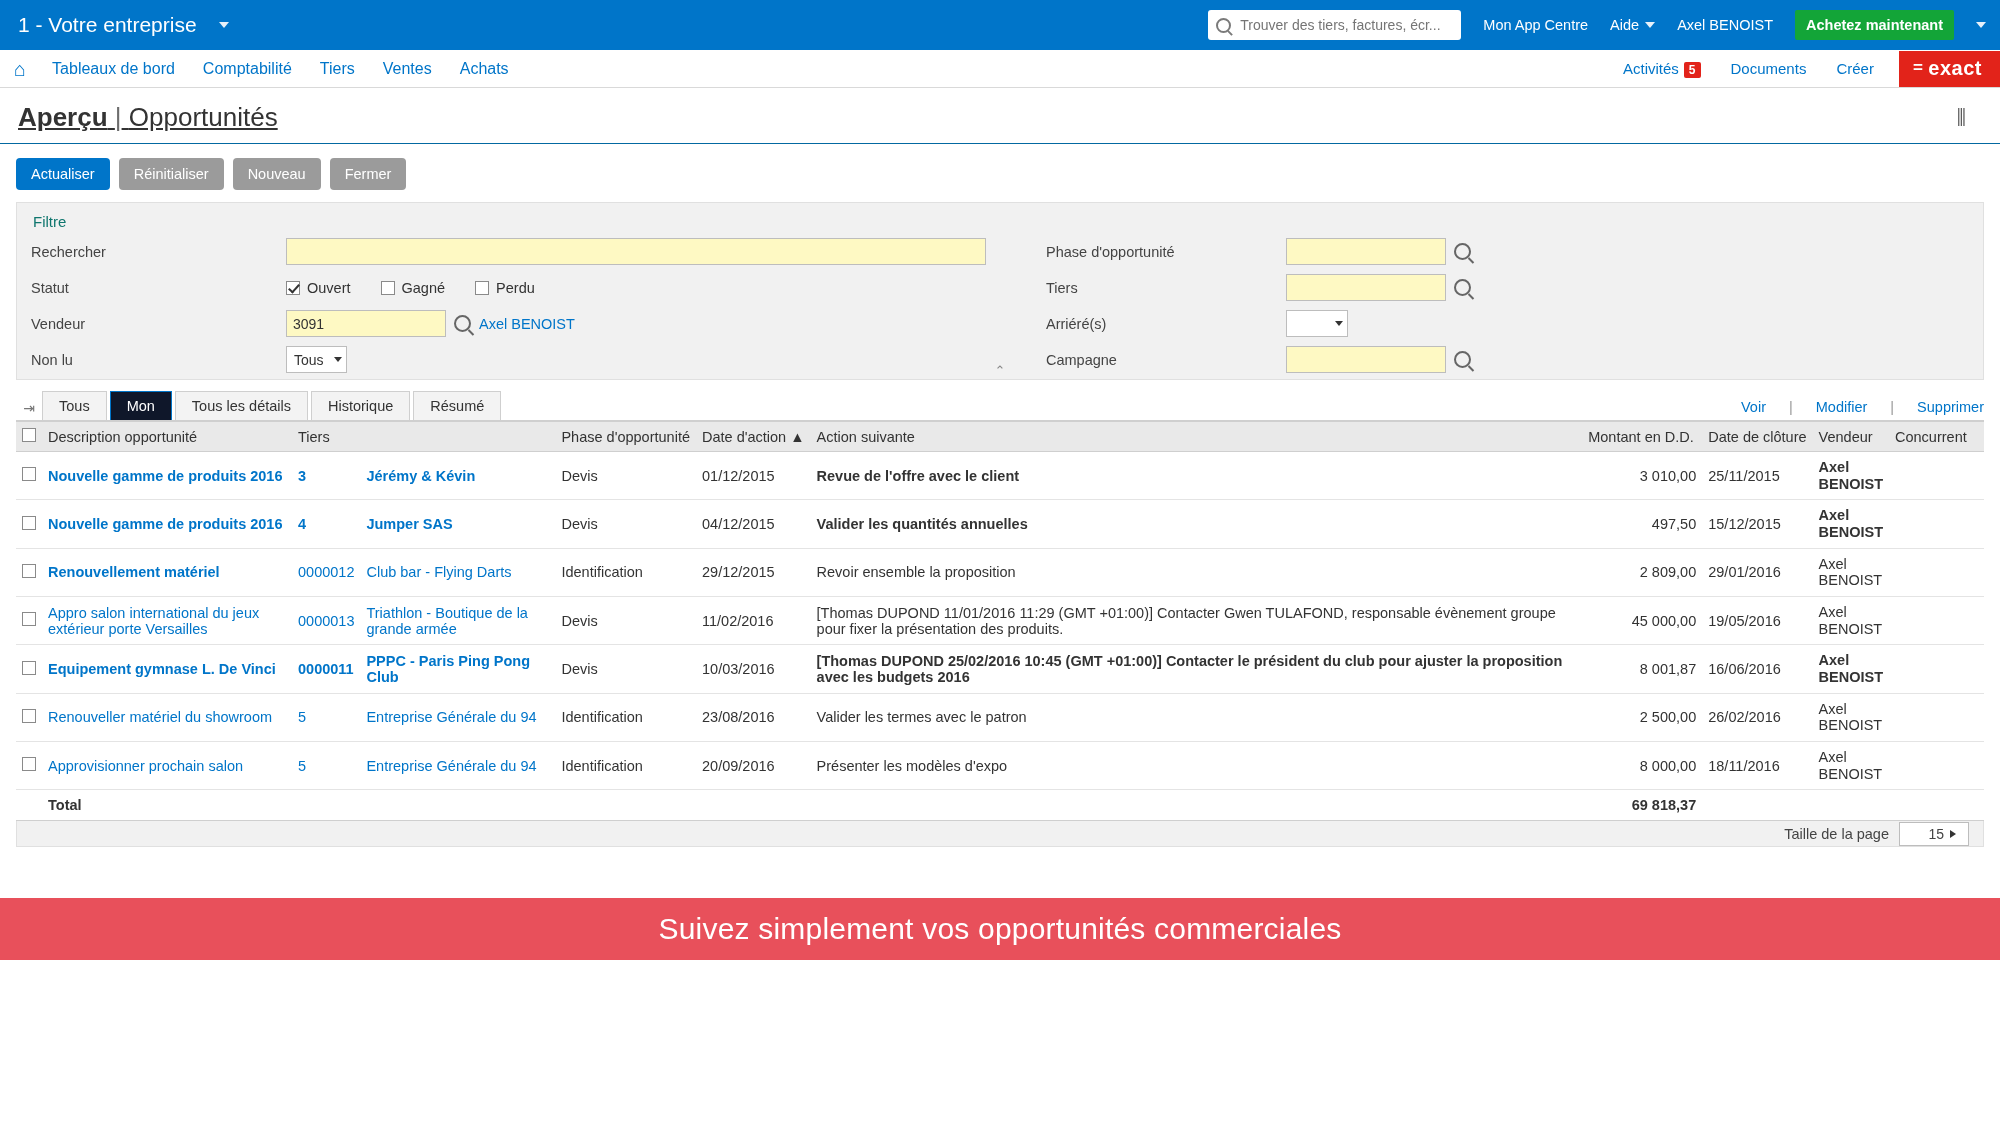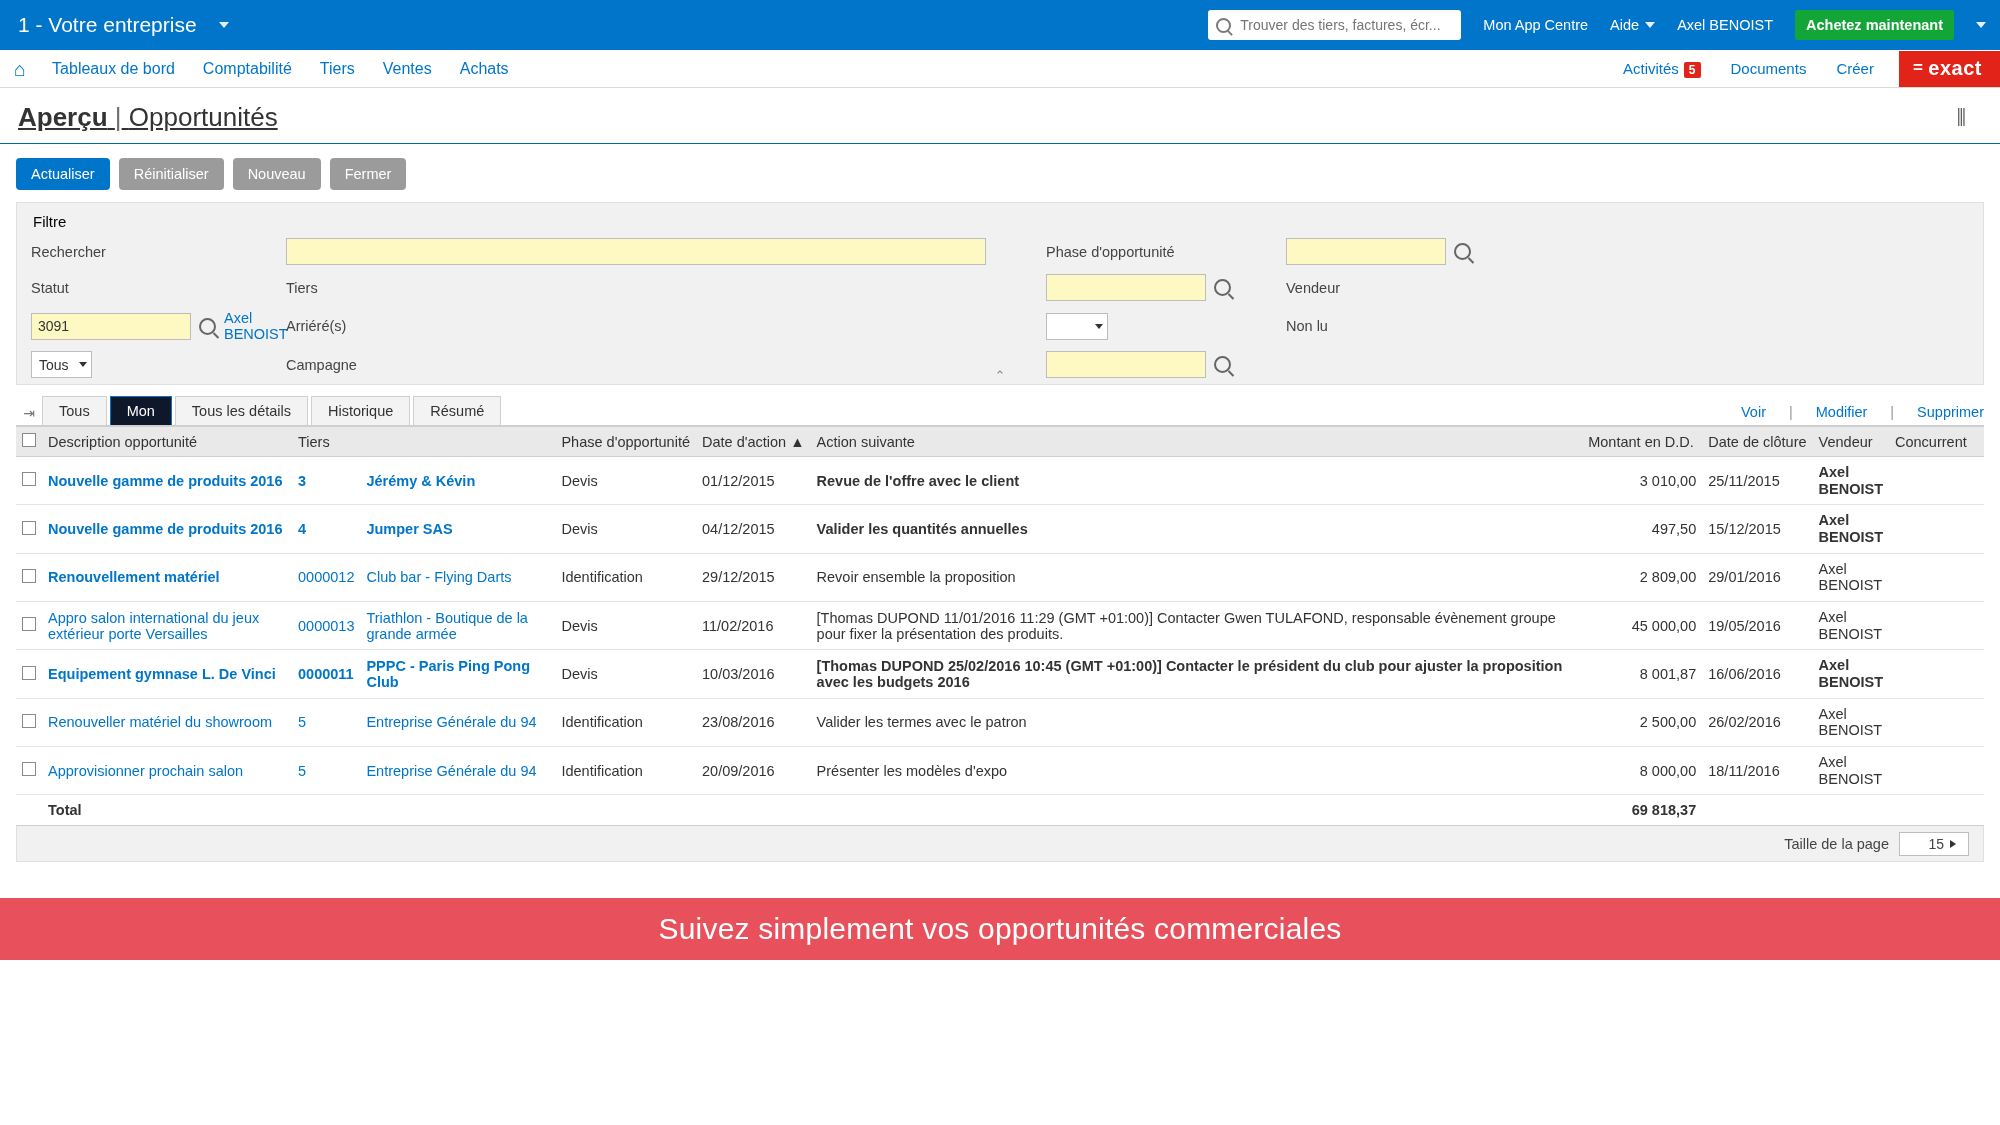--- a/index.html
+++ b/index.html
@@ -187,21 +187,21 @@
   .btn-grey { background: #9b9b9b; }
 
   
   .filter {
     background: #f1f1f1;
     border: 1px solid #e0e0e0;
     margin: 0 16px;
     padding: 10px 14px 6px 14px;
     position: relative;
   }
-  .filter-title { font-size: 15px; color: #000000; margin-bottom: 8px; padding-left: 2px; }
+  .filter-title { font-size: 15px; color: #0f766e; margin-bottom: 8px; padding-left: 2px; }
   .filter-grid {
     display: grid;
     grid-template-columns: 255px 760px 240px auto;
     row-gap: 9px;
     align-items: center;
   }
   .flabel { font-size: 14.5px; color: #444; }
   .finput {
     height: 27px;
     border: 1px solid #bdbdbd;
@@ -345,21 +345,21 @@
     padding: 7px 6px;
   }
   .vendor-cell { line-height: 1.15; }
 
   
   .pagesize {
     margin: 0 16px;
     background: #f1f1f1;
     border: 1px solid #e0e0e0;
     border-top: none;
-    height: 36px;
+    height: 26px;
     display: flex;
     align-items: center;
     justify-content: flex-end;
     padding-right: 14px;
     gap: 10px;
     font-size: 14.5px;
     color: #444;
   }
   .pagesize-field {
     width: 70px; height: 24px;
@@ -465,20 +465,34 @@
     <div>
       <input class="finput w-search" type="text" value="" style="">
     </div>
     <div class="flabel">Phase d'opportunité</div>
     <div class="field-row">
       <input class="finput w-med" type="text" value="" style="">
       <span class="lookup"></span>
     </div>
 
     <div class="flabel">Statut</div>
+    <div class="cb-row">
+      <label class="cb">
+        <span class="box checked"></span>
+        <span>Ouvert</span>
+      </label>
+      <label class="cb">
+        <span class="box"></span>
+        <span>Gagné</span>
+      </label>
+      <label class="cb">
+        <span class="box"></span>
+        <span>Perdu</span>
+      </label>
+    </div>
     <div class="flabel">Tiers</div>
     <div class="field-row">
       <input class="finput w-med" type="text" value="" style="">
       <span class="lookup"></span>
     </div>
 
     <div class="flabel">Vendeur</div>
     <div class="field-row">
       <input class="finput" style="width: 160px;" type="text" value="3091">
       <span class="lookup"></span>

